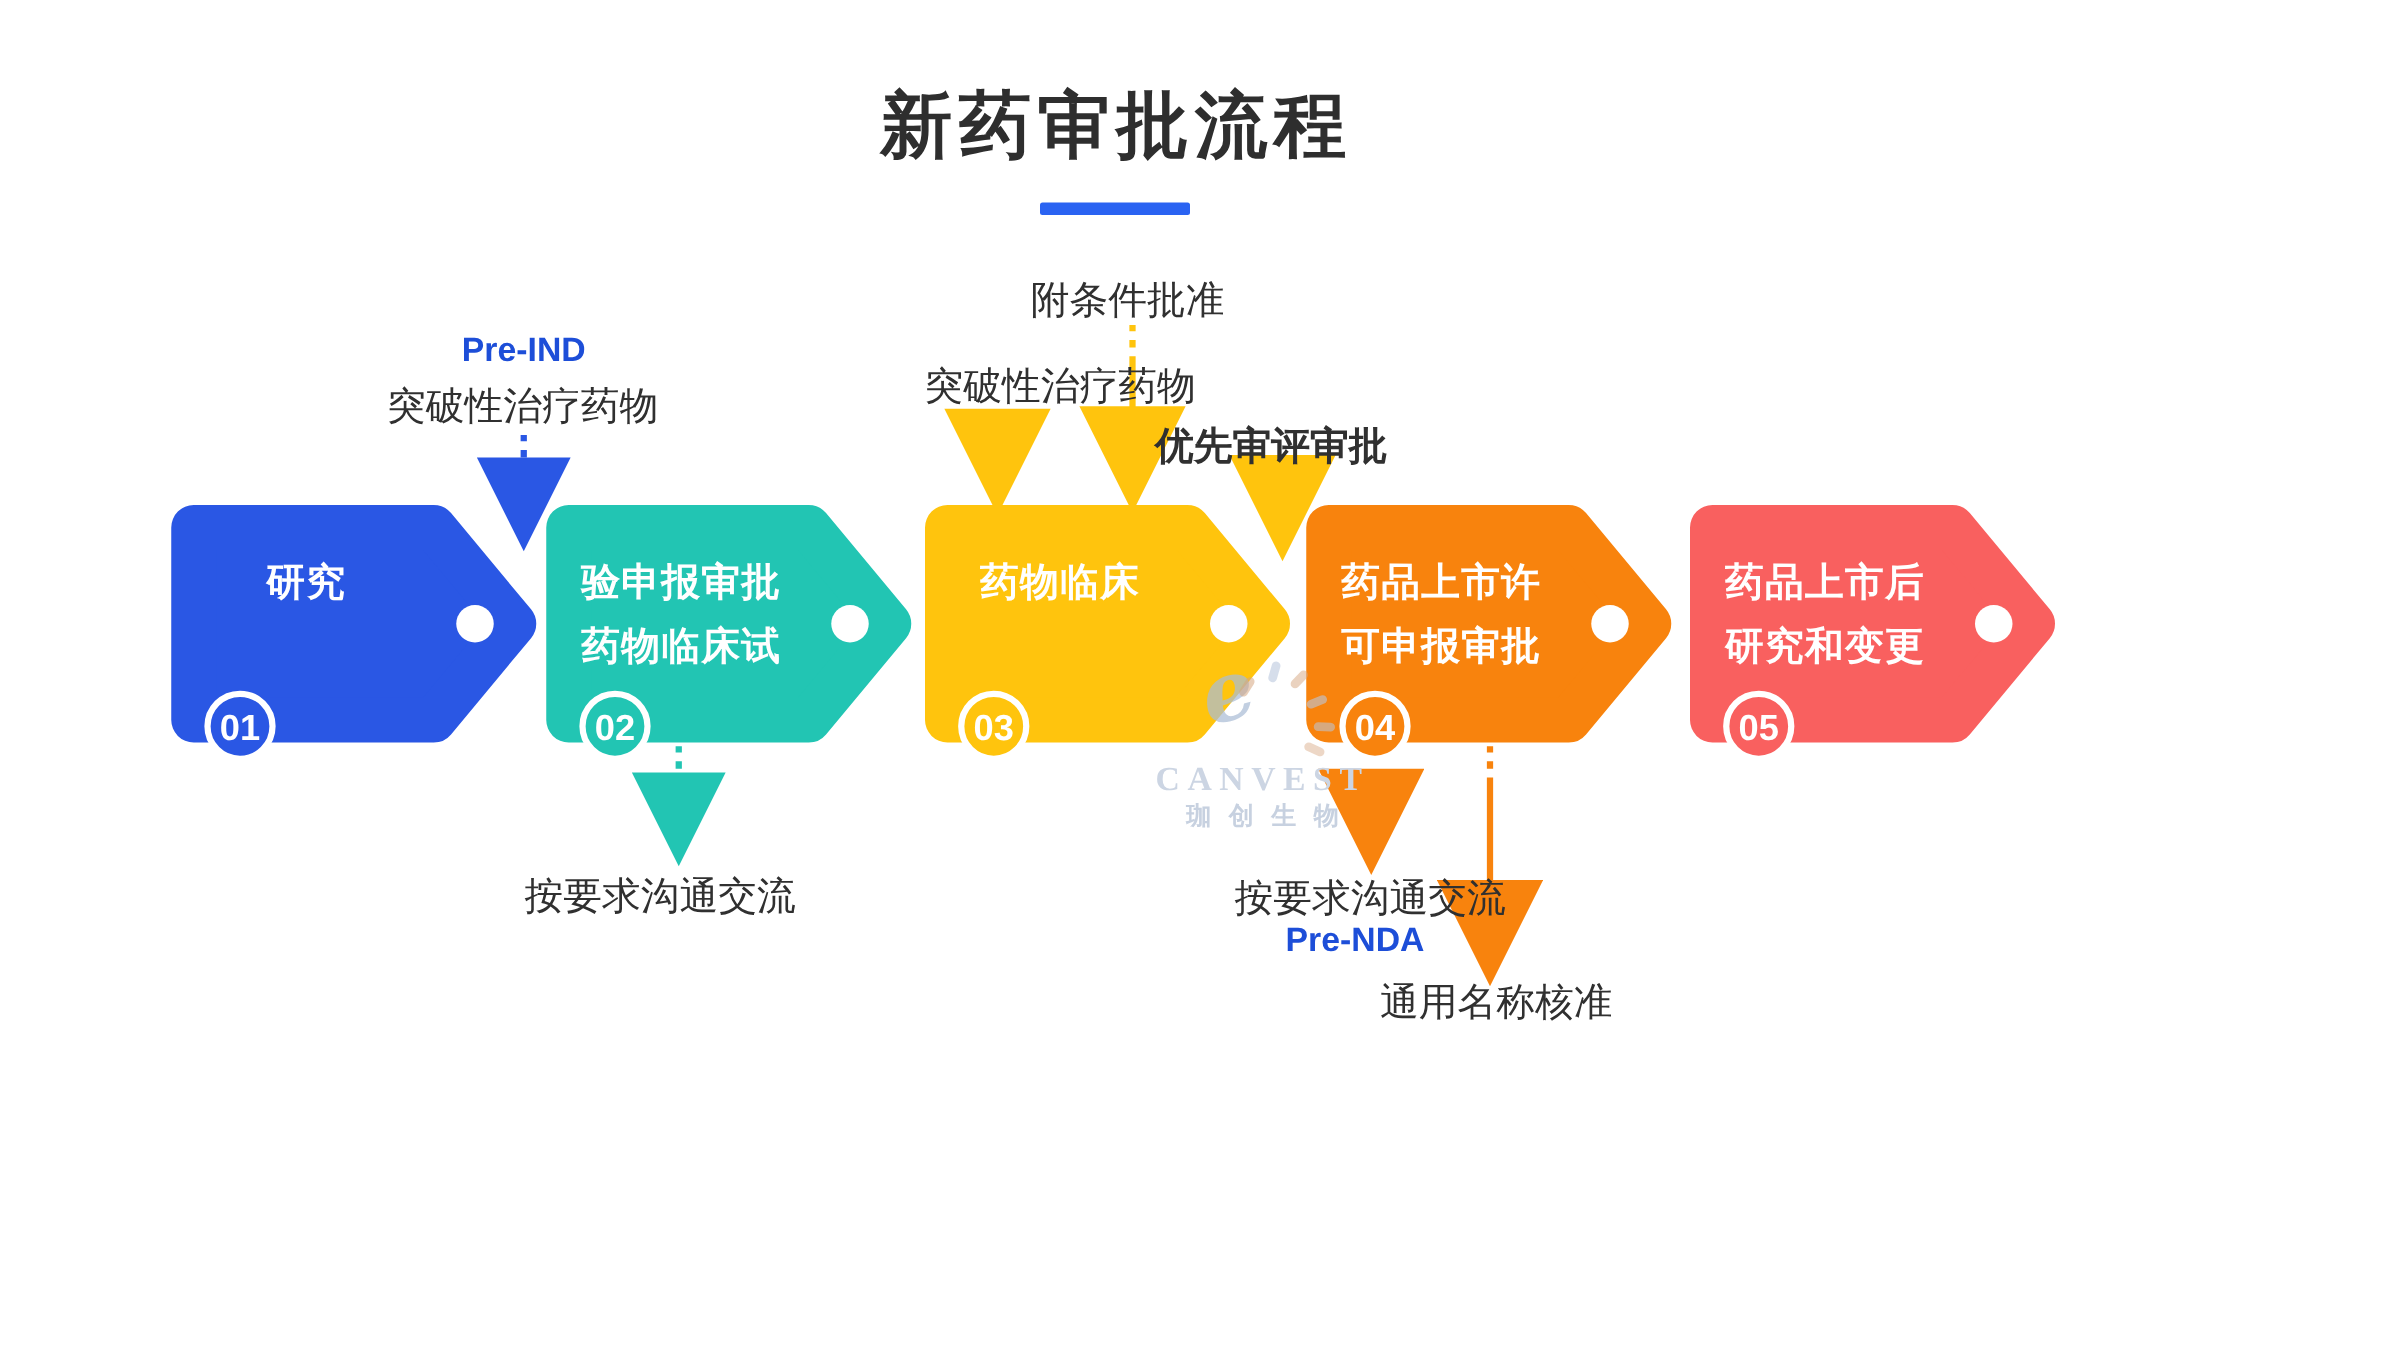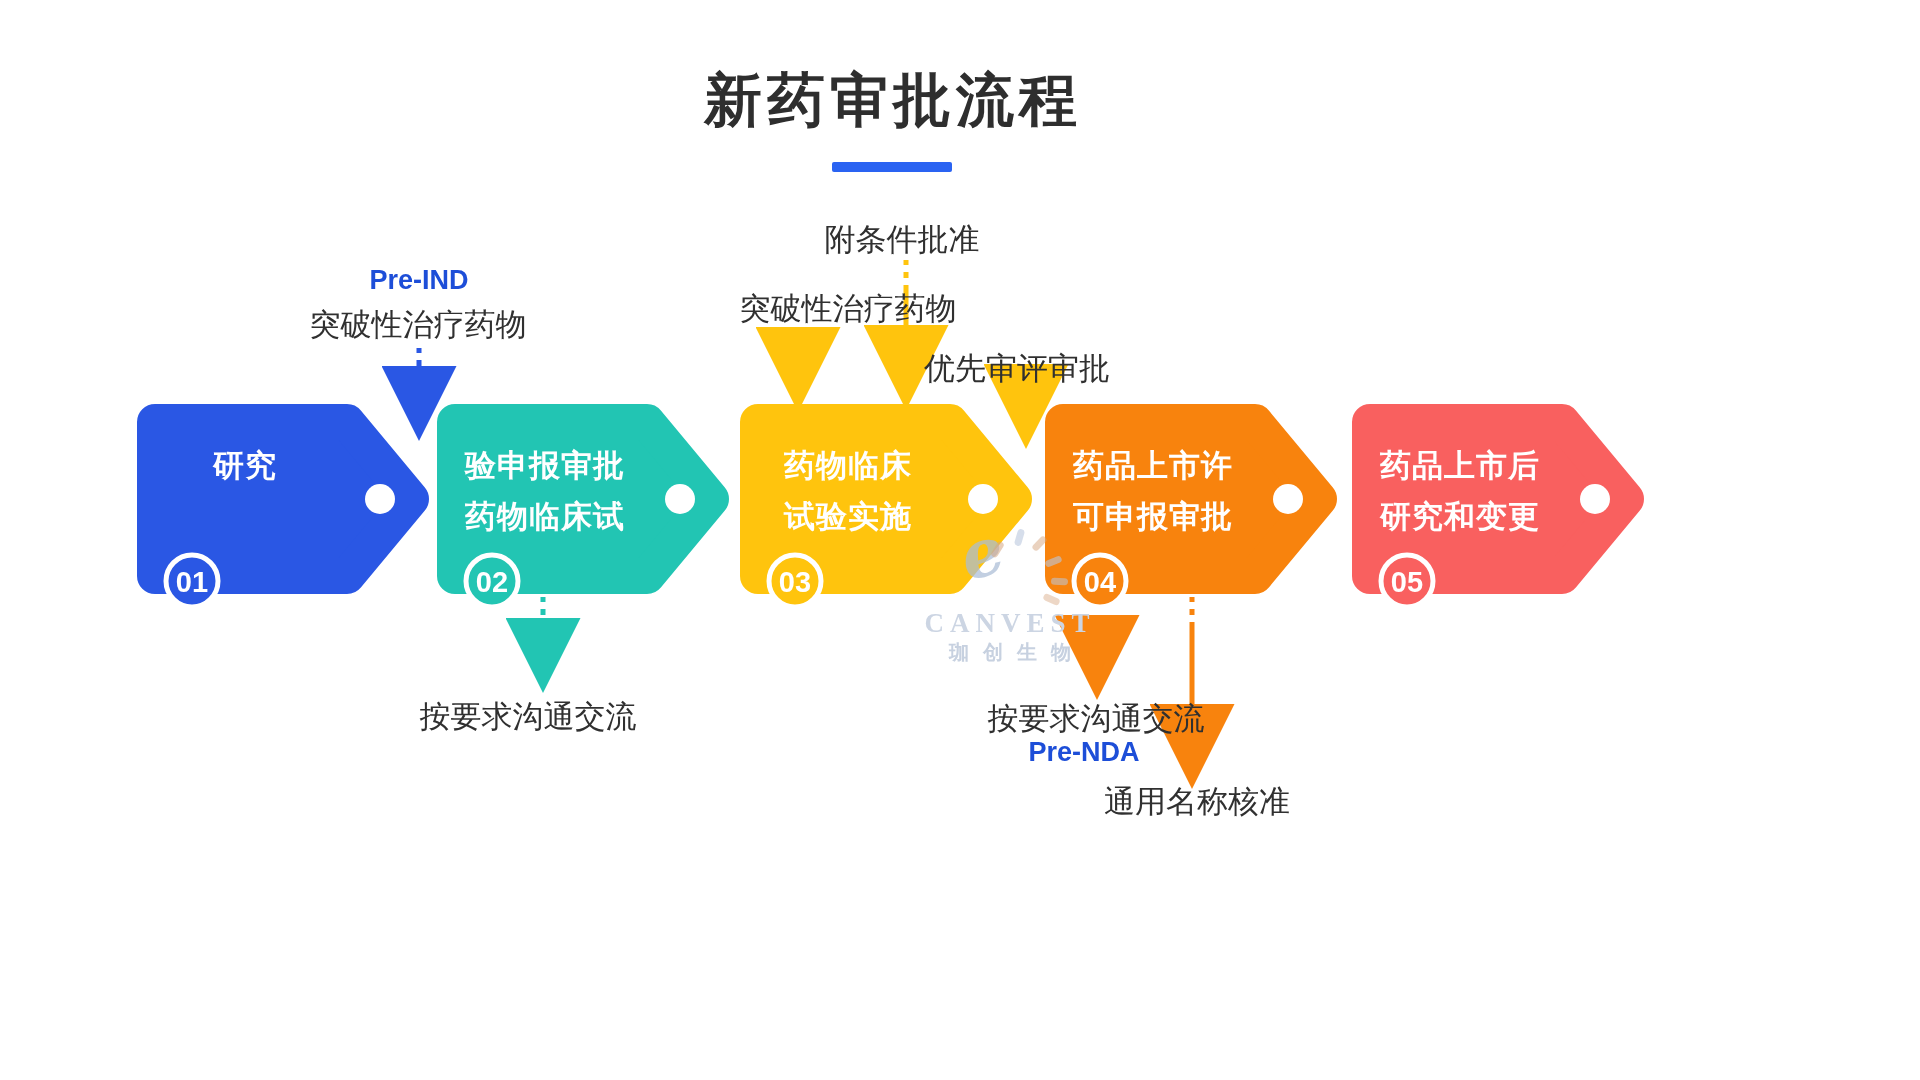--- a/index.html
+++ b/index.html
@@ -110,21 +110,20 @@
 
   <div class="tag s3">
     <svg viewBox="0 0 292 230" width="292" height="230">
       <polygon points="18,18 210,18 274,95 210,172 18,172" stroke-width="36" stroke-linejoin="round" fill="#ffc40d" stroke="#ffc40d"></polygon>
       <circle cx="243" cy="95" r="15" fill="#ffffff"></circle>
       <circle cx="55" cy="177" r="26" stroke="#ffffff" stroke-width="5" fill="#ffc40d"></circle>
       <text class="badge-num" x="55" y="188" text-anchor="middle">03</text>
     </svg>
     <div class="lines">
       <div>药物临床</div>
-      <div>试验实施</div>
     </div>
   </div>
 
   <div class="tag s4">
     <svg viewBox="0 0 292 230" width="292" height="230">
       <polygon points="18,18 210,18 274,95 210,172 18,172" stroke-width="36" stroke-linejoin="round" fill="#f8830d" stroke="#f8830d"></polygon>
       <circle cx="243" cy="95" r="15" fill="#ffffff"></circle>
       <circle cx="55" cy="177" r="26" stroke="#ffffff" stroke-width="5" fill="#f8830d"></circle>
       <text class="badge-num" x="55" y="188" text-anchor="middle">04</text>
     </svg>
@@ -144,21 +143,21 @@
     <div class="lines">
       <div>药品上市后</div>
       <div>研究和变更</div>
     </div>
   </div>
 
   <div class="note red" style="left:419px;top:265px;">Pre-IND</div>
   <div class="note" style="left:418px;top:304px;">突破性治疗药物</div>
   <div class="note" style="left:902px;top:219px;">附条件批准</div>
   <div class="note" style="left:848px;top:288px;">突破性治疗药物</div>
-  <div class="note" style="left:1017px;top:348px;">优先审评审批</div>
+  <div class="note" style="left:1017px;top:336px;font-weight:bold;">优先审评审批</div>
   <div class="note" style="left:528px;top:696px;">按要求沟通交流</div>
   <div class="note" style="left:1096px;top:698px;">按要求沟通交流</div>
   <div class="note red" style="left:1084px;top:737px;">Pre-NDA</div>
   <div class="note" style="left:1197px;top:781px;">通用名称核准</div>
 
   <div class="wm">
     <span class="logo-e">e</span>
     <div class="ray" style="left:74px;top:26px;background:rgba(214,166,128,0.55);transform:rotate(-58deg);"></div>
     <div class="ray" style="left:96px;top:14px;background:rgba(186,200,222,0.6);transform:rotate(-74deg);"></div>
     <div class="ray" style="left:116px;top:20px;background:rgba(214,166,128,0.5);transform:rotate(-46deg);"></div>

